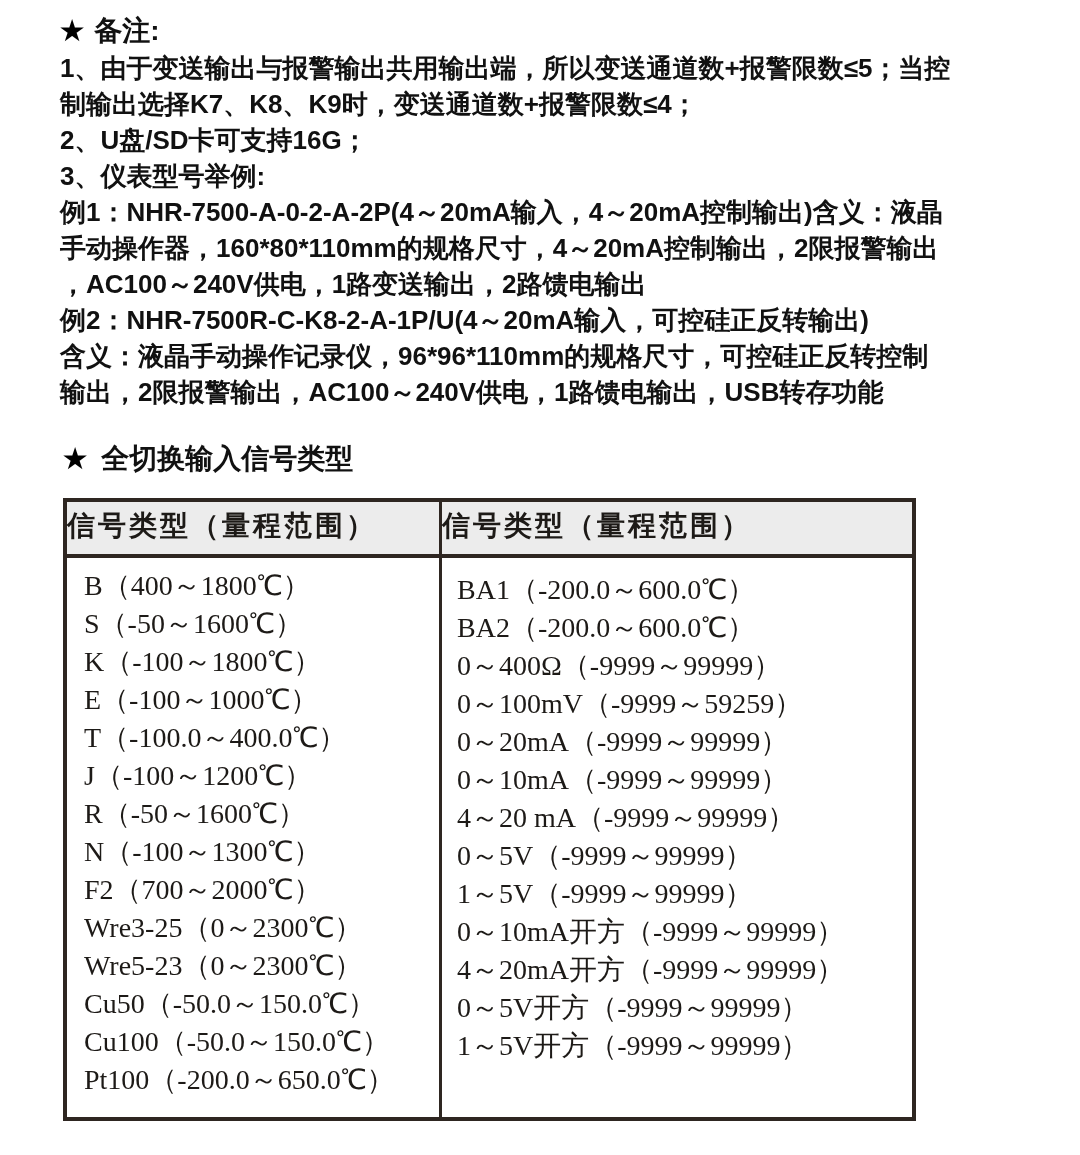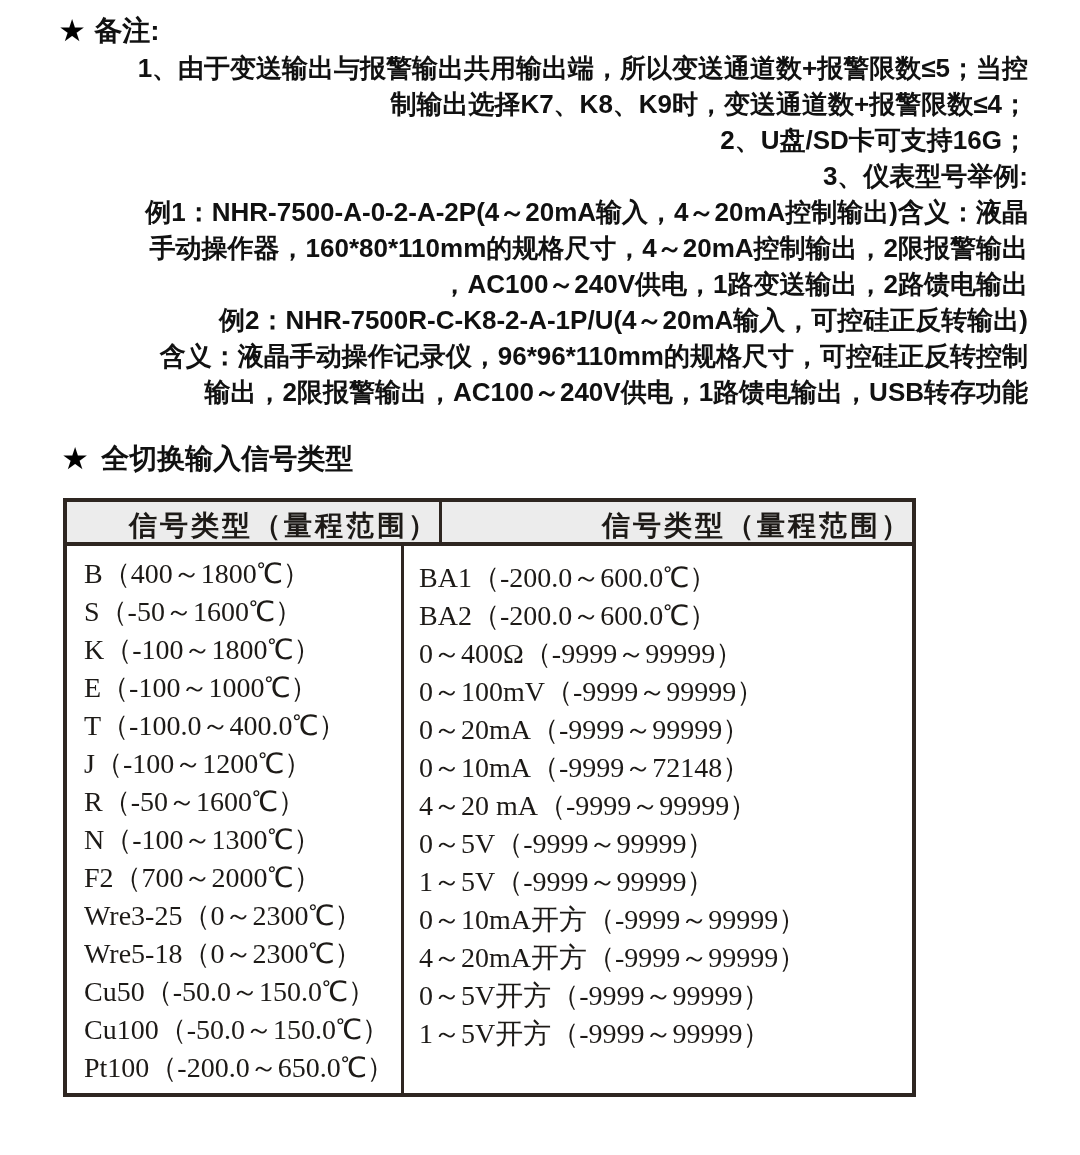--- a/index.html
+++ b/index.html
@@ -39,21 +39,20 @@
     line-height: 38px;
     font-weight: 600;
   }
   .star {
     font-size: 27px;
     line-height: 1;
     color: #000000;
   }
   .note-line {
     white-space: nowrap;
-    text-align: right;
   }
   
   .sec2 {
     position: absolute;
     left: 63px;
     top: 440px;
     font-family: "Liberation Sans", sans-serif;
     font-weight: 600;
     font-size: 28px;
     line-height: 38px;
@@ -76,46 +75,46 @@
     display: flex;
     background: #ececec;
     border-bottom: 4px solid #2e2621;
     font-family: "Liberation Serif", serif;
     font-weight: bold;
     font-size: 28px;
     letter-spacing: 3px;
     color: #1d1a17;
   }
   .th {
-    height: 40px;
+    height: 52px;
     line-height: 48px;
-    text-align: right;
+    text-align: left;
     box-sizing: border-box;
   }
   .th.left {
     width: 375px;
     border-right: 3px solid #2e2621;
   }
   .th.right {
     flex: 1;
   }
   .tbody {
     display: flex;
     font-family: "Liberation Serif", serif;
     font-size: 28px;
     line-height: 38px;
     color: #1d1a17;
   }
   .col {
     box-sizing: border-box;
   }
   .col.left {
-    width: 337px;
+    width: 375px;
     border-right: 3px solid #2e2621;
-    padding: 9px 0 6px 17px;
+    padding: 9px 0 18px 17px;
     font-family: Liberation Serif, serif;
   }
   .col.right {
     flex: 1;
     padding: 13px 12px 6px 15px;
   }
   .cell {
     white-space: nowrap;
   }
 </style>
@@ -179,43 +178,43 @@
           <div class="cell">J（-100～1200℃）</div>
 
           <div class="cell">R（-50～1600℃）</div>
 
           <div class="cell">N（-100～1300℃）</div>
 
           <div class="cell">F2（700～2000℃）</div>
 
           <div class="cell">Wre3-25（0～2300℃）</div>
 
-          <div class="cell">Wre5-18（0～2300℃）</div>
+          <div class="cell">Wre5-23（0～2300℃）</div>
 
           <div class="cell">Cu50（-50.0～150.0℃）</div>
 
 
           <div class="cell">Cu100（-50.0～150.0℃）</div>
 
           <div class="cell">Pt100（-200.0～650.0℃）</div>
         </div>
       <div class="col right">
 
           <div class="cell">BA1（-200.0～600.0℃）</div>
 
           <div class="cell">BA2（-200.0～600.0℃）</div>
 
           <div class="cell">0～400Ω（-9999～99999）</div>
 
 
-          <div class="cell">0～100mV（-9999～99999）</div>
+          <div class="cell">0～100mV（-9999～59259）</div>
 
           <div class="cell">0～20mA（-9999～99999）</div>
 
-          <div class="cell">0～10mA（-9999～72148）</div>
+          <div class="cell">0～10mA（-9999～99999）</div>
 
           <div class="cell">4～20 mA（-9999～99999）</div>
 
           <div class="cell">0～5V（-9999～99999）</div>
 
           <div class="cell">1～5V（-9999～99999）</div>
 
           <div class="cell">0～10mA开方（-9999～99999）</div>
 
           <div class="cell">4～20mA开方（-9999～99999）</div>

